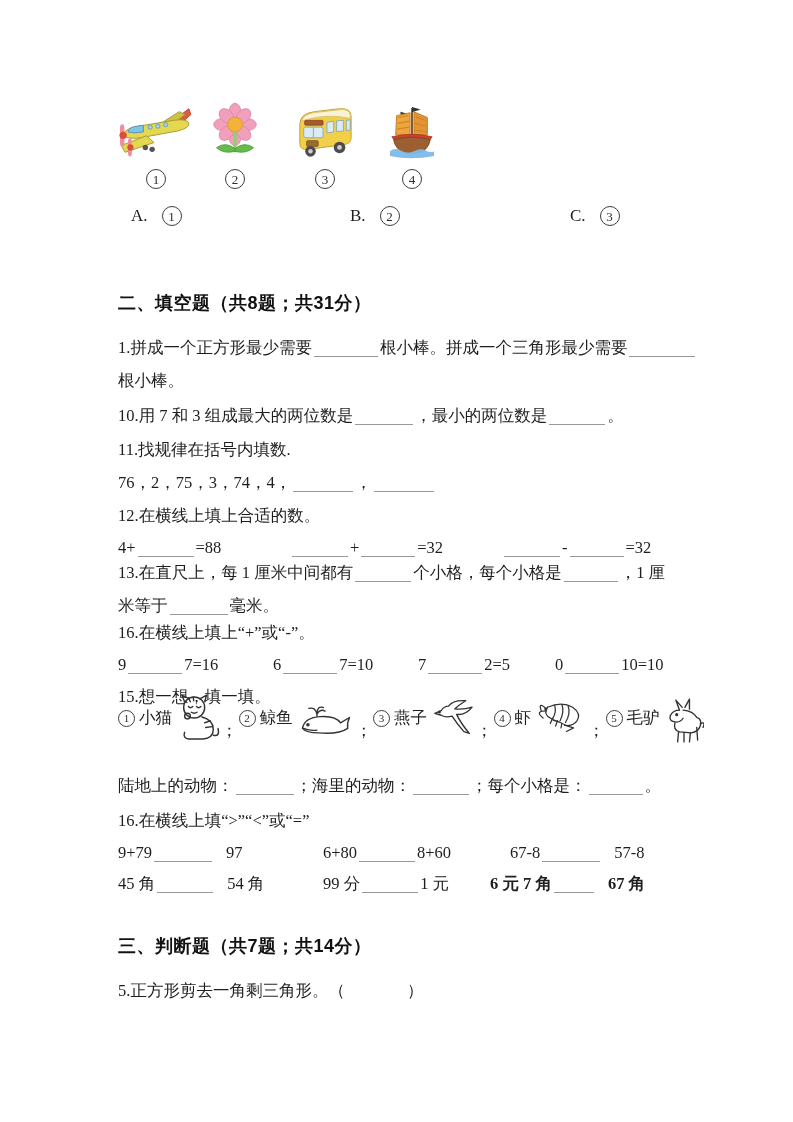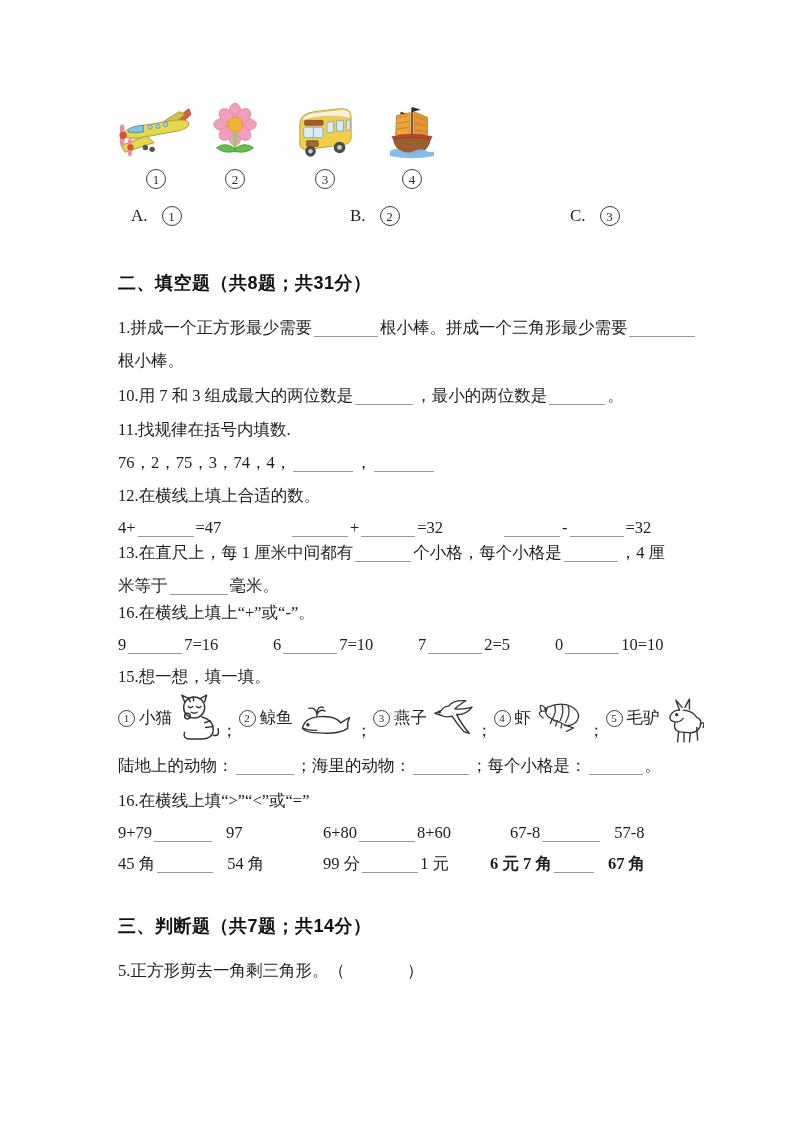--- a/index.html
+++ b/index.html
@@ -17,21 +17,21 @@
   .circ{
     display:inline-flex;align-items:center;justify-content:center;
     width:20px;height:20px;border:1.5px solid #3d3d3d;border-radius:50%;
     font-size:13px;line-height:1;color:#2c2c2c;background:#fff;box-sizing:border-box;
   }
   .fig-label{margin-top:9px;}
   .circ-sm{width:17px;height:17px;border-width:1.2px;font-size:11px;flex:0 0 auto;}
   
   .option{position:absolute;top:206px;display:flex;align-items:center;gap:14px;font-size:17px;}
   
-  .line{position:absolute;left:118px;white-space:nowrap;font-size:16.5px;line-height:24px;}
+  .line{position:absolute;left:118px;white-space:nowrap;font-size:16.5px;line-height:24px;margin-top:20px;}
   .line.header{
     font-family:"Liberation Sans","DejaVu Sans",sans-serif;
     font-weight:bold;font-size:18px;color:#111;letter-spacing:0.5px;
   }
   .col{position:absolute;top:0;white-space:nowrap;}
   .blank{
     display:inline-block;height:3px;border-bottom:1.4px solid #989898;
     vertical-align:-4px;margin:0 2px;
   }
   .spacer{display:inline-block;}
@@ -152,25 +152,25 @@
 
   <div id="lines">
       <div class="line header" style="top: 271px;"><span>二、填空题（共8题；共31分）</span></div>
       <div class="line" style="top: 316px;"><span>1.拼成一个正方形最少需要</span><span class="blank" style="width: 64px;"></span><span>根小棒。拼成一个三角形最少需要</span><span class="blank" style="width: 66px;"></span></div>
       <div class="line" style="top: 349px;"><span>根小棒。</span></div>
       <div class="line" style="top: 384px;"><span>10.用 7 和 3 组成最大的两位数是</span><span class="blank" style="width: 58px;"></span><span>，最小的两位数是</span><span class="blank" style="width: 56px;"></span><span>。</span></div>
       <div class="line" style="top: 418px; text-align: center;"><span>11.找规律在括号内填数.</span></div>
       <div class="line" style="top: 451px;"><span>76，2，75，3，74，4，</span><span class="blank" style="width: 60px;"></span><span>，</span><span class="blank" style="width: 60px;"></span></div>
       <div class="line" style="top: 484px;"><span>12.在横线上填上合适的数。</span></div>
       <div class="line" style="top: 516px;">
-        <span class="col" style="left: 0px;"><span>4+</span><span class="blank" style="width: 56px;"></span><span>=47</span></span>
+        <span class="col" style="left: 0px;"><span>4+</span><span class="blank" style="width: 56px;"></span><span>=88</span></span>
         <span class="col" style="left: 172px;"><span class="blank" style="width: 56px;"></span><span>+</span><span class="blank" style="width: 54px;"></span><span>=32</span></span>
         <span class="col" style="left: 384px;"><span class="blank" style="width: 56px;"></span><span>-</span><span class="blank" style="width: 54px;"></span><span>=32</span></span>
       </div>
-      <div class="line" style="top: 541px;"><span>13.在直尺上，每 1 厘米中间都有</span><span class="blank" style="width: 56px;"></span><span>个小格，每个小格是</span><span class="blank" style="width: 54px;"></span><span>，4 厘</span></div>
+      <div class="line" style="top: 541px;"><span>13.在直尺上，每 1 厘米中间都有</span><span class="blank" style="width: 56px;"></span><span>个小格，每个小格是</span><span class="blank" style="width: 54px;"></span><span>，1 厘</span></div>
       <div class="line" style="top: 574px;"><span>米等于</span><span class="blank" style="width: 58px;"></span><span>毫米。</span></div>
       <div class="line" style="top: 601px;"><span>16.在横线上填上“+”或“-”。</span></div>
       <div class="line" style="top: 633px;">
         <span class="col" style="left: 0px;"><span>9</span><span class="blank" style="width: 54px;"></span><span>7=16</span></span>
         <span class="col" style="left: 155px;"><span>6</span><span class="blank" style="width: 54px;"></span><span>7=10</span></span>
         <span class="col" style="left: 300px;"><span>7</span><span class="blank" style="width: 54px;"></span><span>2=5</span></span>
         <span class="col" style="left: 437px;"><span>0</span><span class="blank" style="width: 54px;"></span><span>10=10</span></span>
       </div>
       <div class="line" style="top: 665px;"><span>15.想一想，填一填。</span></div>
       <div class="line" style="top: 754px;"><span>陆地上的动物：</span><span class="blank" style="width: 58px;"></span><span>；海里的动物：</span><span class="blank" style="width: 56px;"></span><span>；每个小格是：</span><span class="blank" style="width: 54px;"></span><span>。</span></div>

